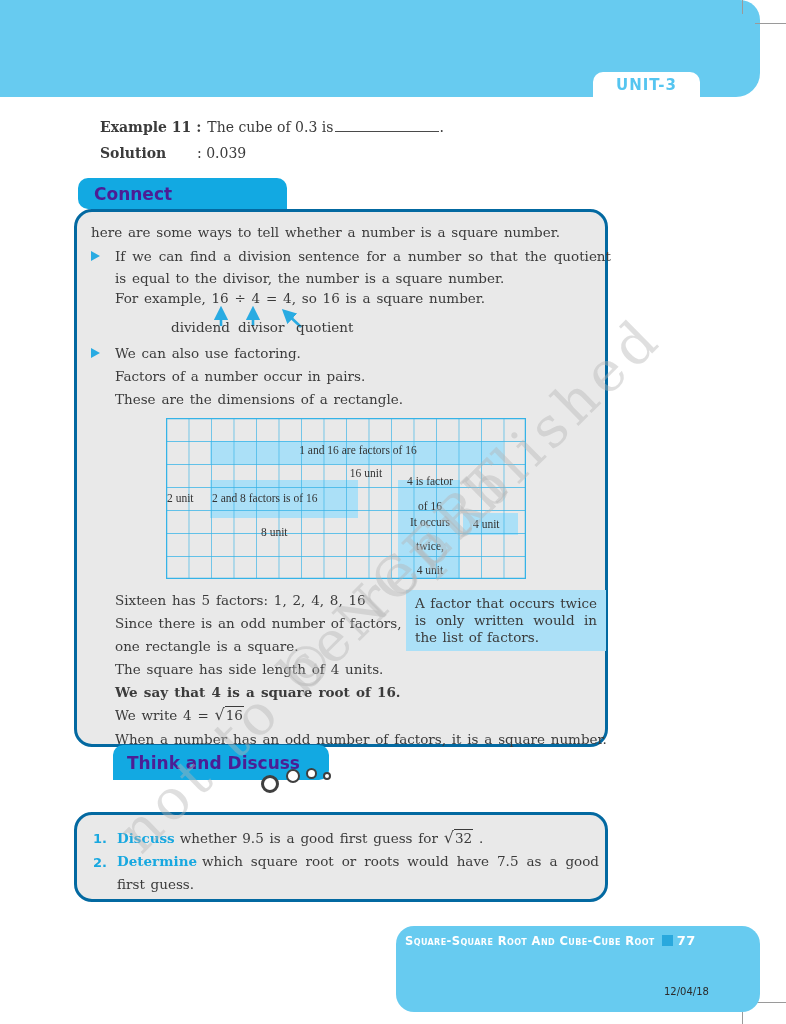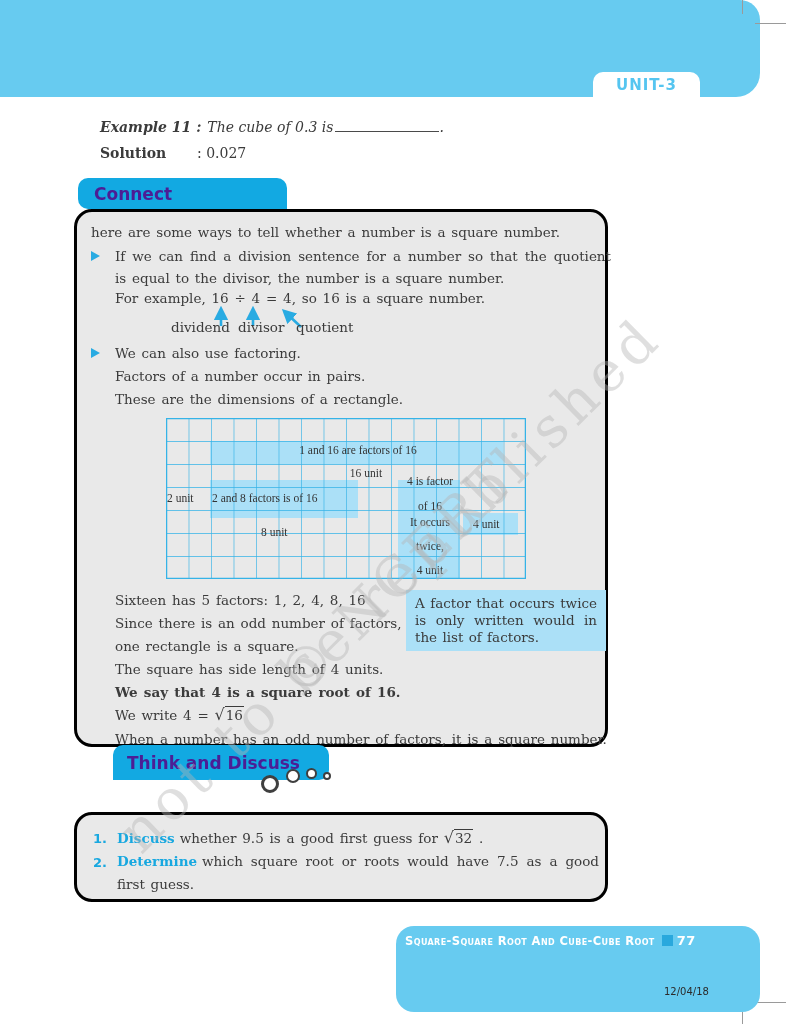--- a/index.html
+++ b/index.html
@@ -12,37 +12,37 @@
               border-radius:0 20px 24px 0;}
   .unit-tab{position:absolute;left:593px;top:72px;width:107px;height:25px;background:#ffffff;
             border-radius:10px 10px 0 0;text-align:center;line-height:27px;
             font-family:"DejaVu Sans", sans-serif;font-weight:bold;font-size:15px;
             letter-spacing:1px;color:#55C5F0;}
 
   
   .crop{position:absolute;background:#9a9a9a;}
 
   
-  .example-line{position:absolute;left:100px;top:119px;font-size:14px;white-space:nowrap;font-style:italic;}
+  .example-line{position:absolute;left:100px;top:119px;font-size:14px;white-space:nowrap;}
   .example-line b{margin-right:6px;}
   .blank{display:inline-block;width:104px;border-bottom:1.4px solid #4a4a4a;height:12px;
          vertical-align:baseline;margin-left:2px;}
   .solution-line{position:absolute;left:100px;top:145px;font-size:14px;white-space:nowrap;}
   .solution-line b{display:inline-block;width:97px;}
 
   
   .sec-tab{position:absolute;background:#12A9E2;color:#4c1d95;font-family:"DejaVu Sans", sans-serif;
            font-weight:bold;font-size:17px;}
   .connect-tab{left:78px;top:178px;width:209px;height:31px;border-radius:10px 10px 0 10px;
                line-height:32px;padding-left:16px;box-sizing:border-box;}
   .think-tab{left:78px;top:745px;width:216px;height:35px;border-radius:10px 10px 10px 0;
              line-height:36px;padding-left:14px;box-sizing:border-box;margin-left:35px;}
 
   
-  .gray-box{position:absolute;background:#E9E9E9;border:3px solid #000000;border-radius:18px;
+  .gray-box{position:absolute;background:#E9E9E9;border:3px solid #0369a1;border-radius:18px;
             box-sizing:border-box;}
   .connect-box{left:74px;top:209px;width:534px;height:538px;}
   .think-box{left:74px;top:812px;width:534px;height:90px;}
 
   .bodytext{position:absolute;font-size:13.5px;line-height:22px;word-spacing:1.5px;}
   .nowrap{white-space:nowrap;}
   .just{text-align:justify;}
 
   .bullet{position:absolute;width:0;height:0;border-left:9px solid #29ABE2;
           border-top:5px solid transparent;border-bottom:5px solid transparent;}
@@ -102,21 +102,21 @@
 
   <div class="crop" style="left:742px;top:0;width:1px;height:14px;"></div>
   <div class="crop" style="left:755px;top:23px;width:31px;height:1px;"></div>
   <div class="crop" style="left:755px;top:1002px;width:31px;height:1px;"></div>
   <div class="crop" style="left:742px;top:1012px;width:1px;height:12px;"></div>
 
   <div class="example-line">
     <b>Example 11 :</b><span>The cube of 0.3 is</span><span class="blank"></span><span>.</span>
   </div>
   <div class="solution-line">
-    <b>Solution</b><span>: 0.027</span>
+    <b>Solution</b><span>: 0.039</span>
   </div>
 
   <div class="sec-tab connect-tab">Connect</div>
 
   <div class="gray-box connect-box">
     <div class="bodytext nowrap" style="left:14px;top:9px;">here are some ways to tell whether a number is a square number.</div>
 
     <span class="bullet" style="left:14px;top:39px;"></span>
     <div class="bodytext just" style="left:38px;top:33px;width:496px;">If we can find a division sentence for a number so that the quotient is equal to the divisor, the number is a square number.</div>
 

